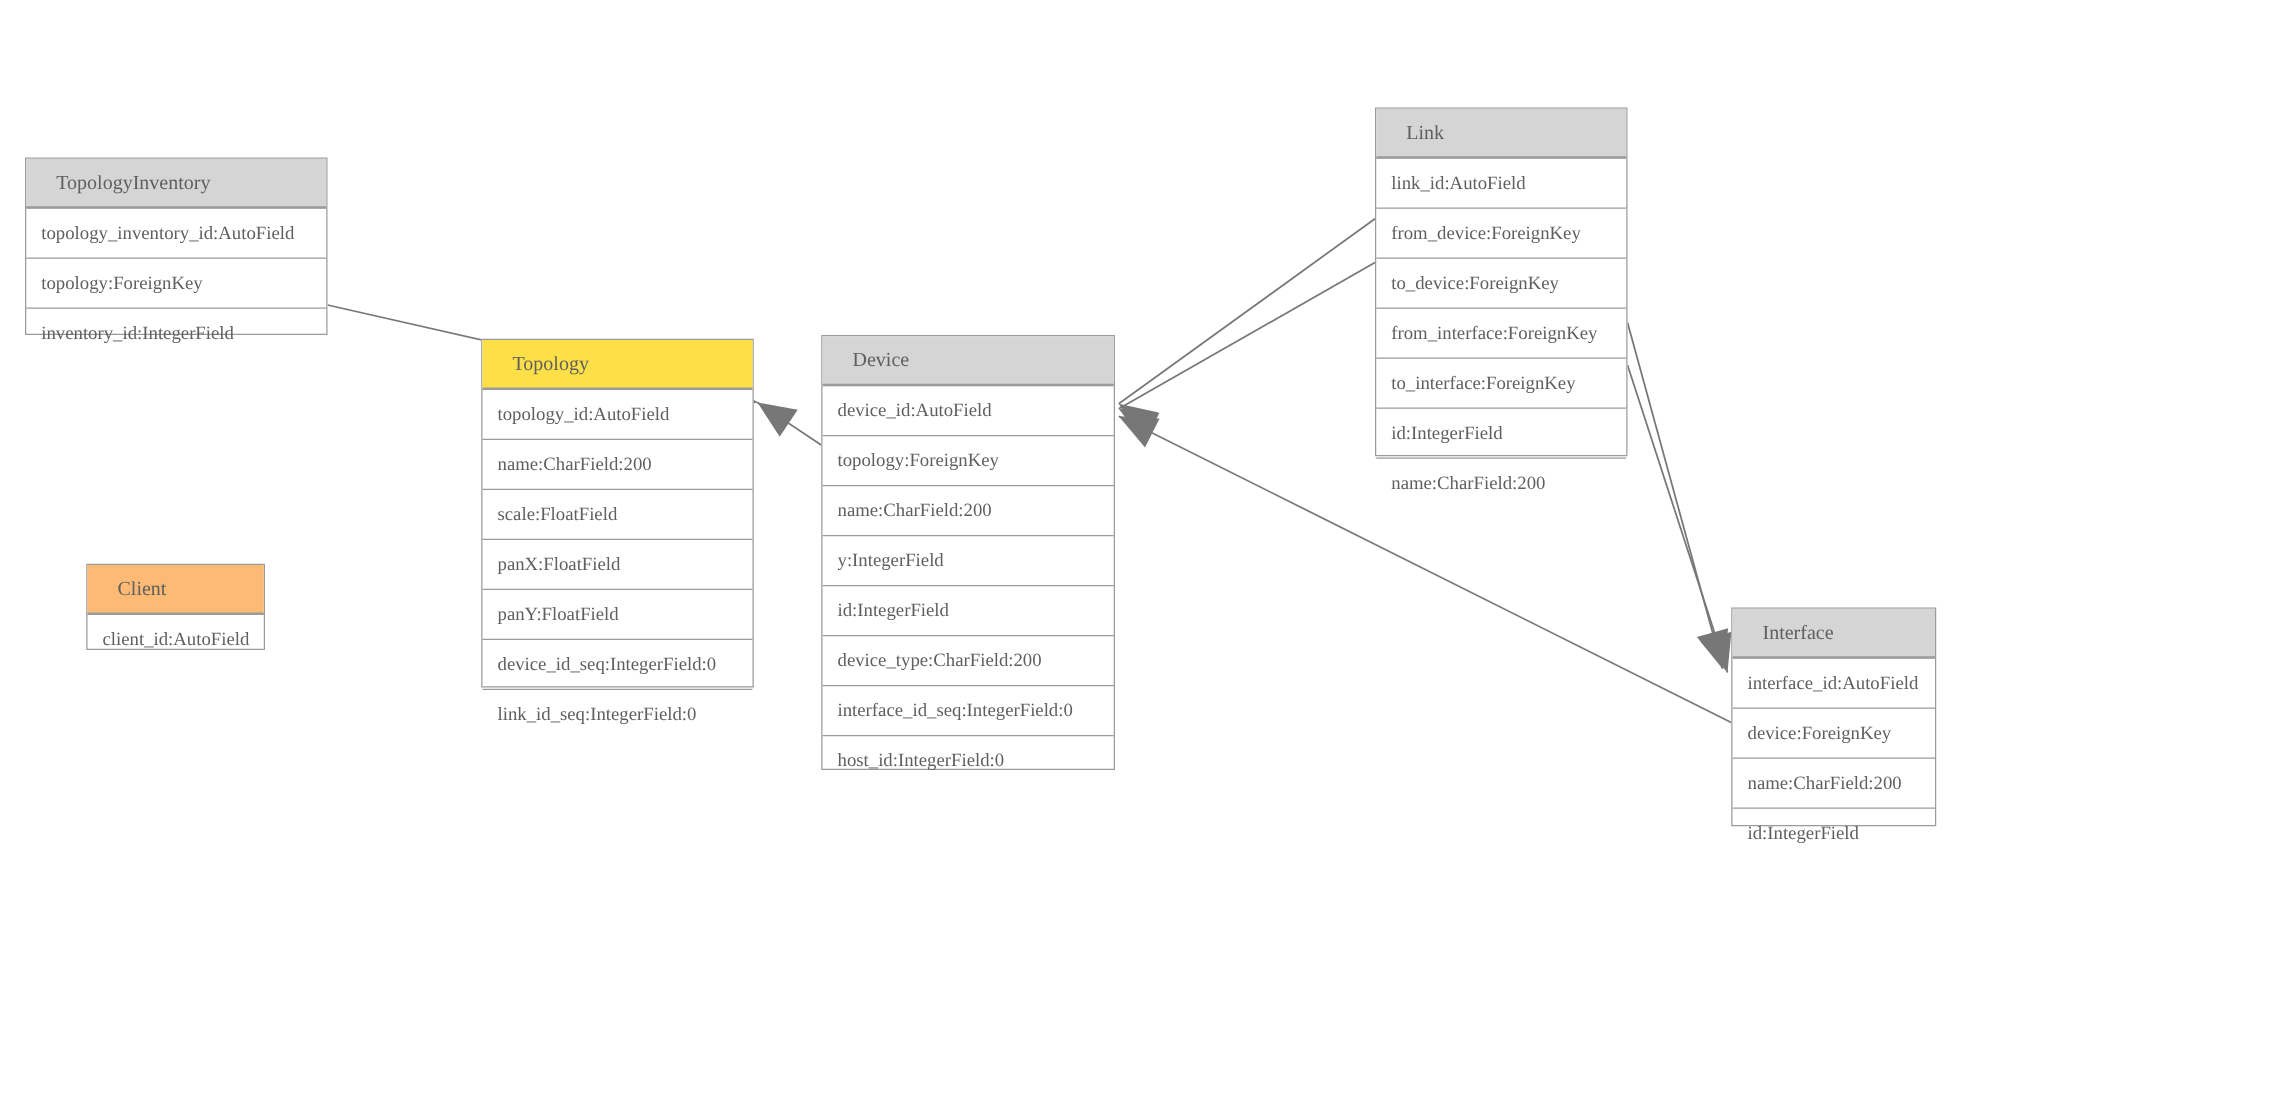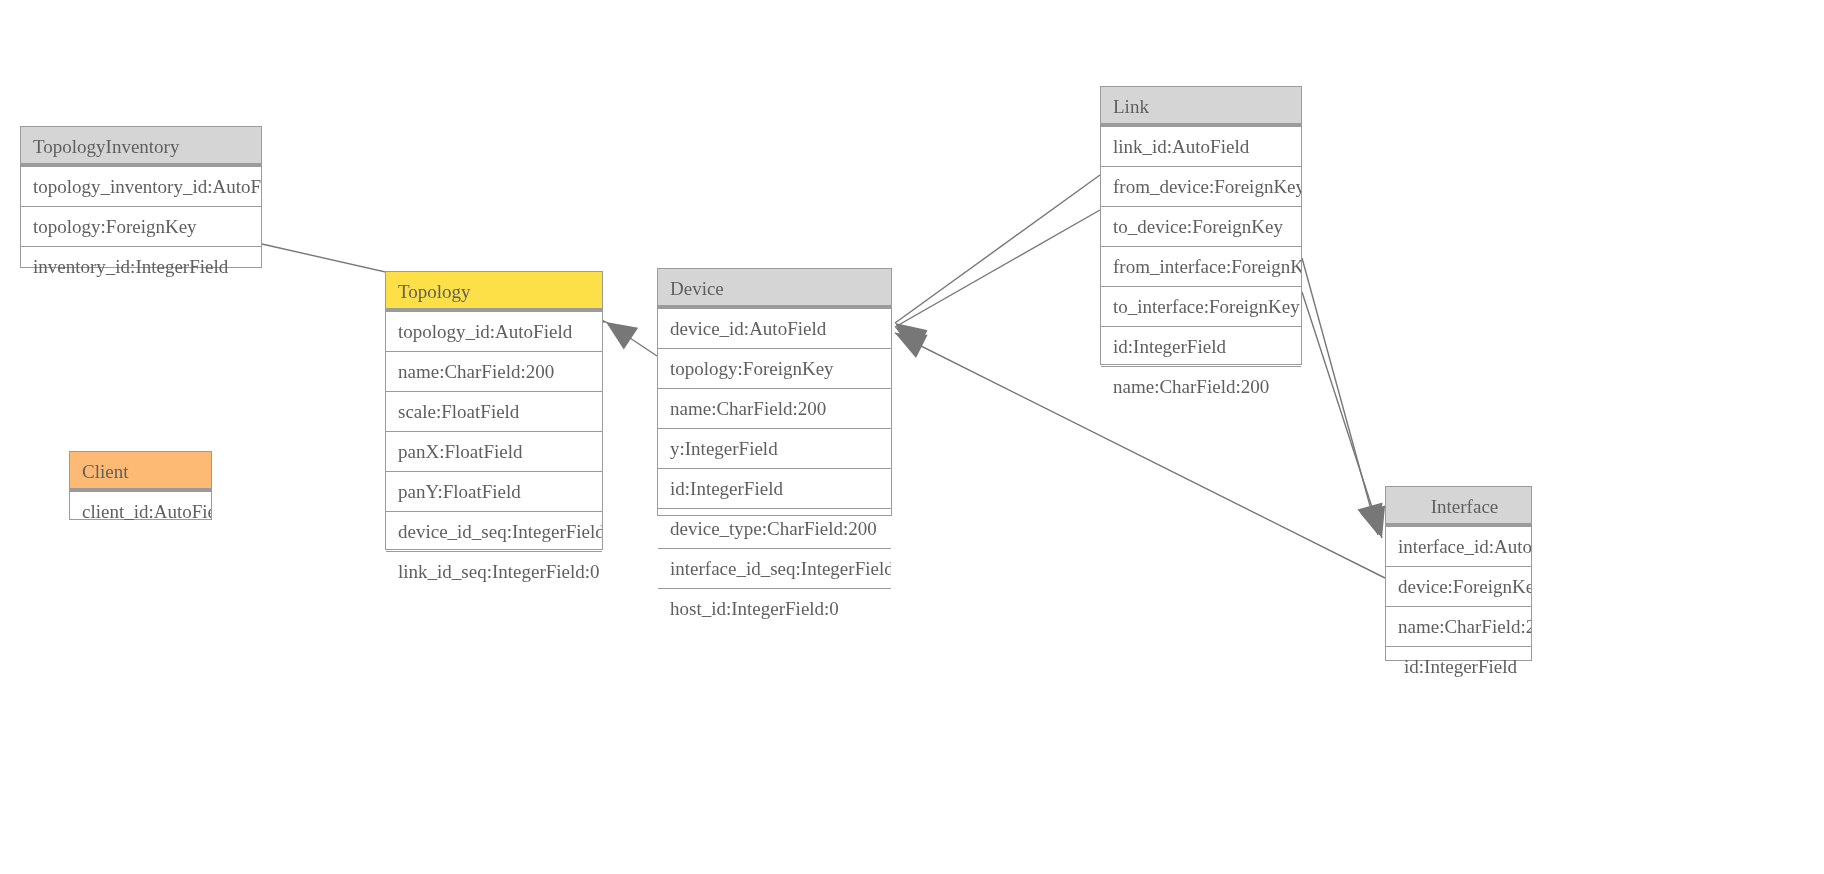--- a/index.html
+++ b/index.html
@@ -30,39 +30,39 @@
   .entity {
     position: absolute;
     box-sizing: border-box;
     border: 1px solid #9b9b9b;
     background: #ffffff;
     font-family: "Liberation Serif", "DejaVu Serif", serif;
   }
   .entity-title {
     box-sizing: border-box;
     background: #d5d5d5;
-    border-bottom: 4px solid #ec4899;
+    border-bottom: 2px solid #ec4899;
     color: #5f5f5f;
-    font-size: 19px;
+    font-size: 16px;
     line-height: 40px;
     height: 40px;
-    padding: 0 0 0 12px;
+    padding: 0 0 0 24px;
     white-space: nowrap;
     overflow: hidden;
   }
   .entity-fields {
     box-sizing: border-box;
   }
   .entity-field {
     box-sizing: border-box;
     height: 40px;
     line-height: 40px;
     padding: 0 8px 0 12px;
     color: #5f5f5f;
-    font-size: 19px;
+    font-size: 15px;
     border-bottom: 1px solid #9b9b9b;
     white-space: nowrap;
     overflow: hidden;
   }
   .entity-field.last {
     border-bottom: none;
   }
 </style>
 </head>
 <body>
@@ -120,21 +120,21 @@
           <div class="entity-field" style="color: rgb(95, 95, 95); border-bottom-color: rgb(155, 155, 155);">device_id_seq:IntegerField:0</div>
           <div class="entity-field last" style="color: rgb(95, 95, 95); border-bottom-color: rgb(155, 155, 155);">link_id_seq:IntegerField:0</div>
         </div>
       </div>
       <div class="entity" style="left: 69px; top: 451px; width: 143px; height: 69px; border-color: rgb(155, 155, 155);">
         <div class="entity-title" style="background: #fdba74; color: rgb(95, 95, 95); border-bottom-color: rgb(155, 155, 155);">Client</div>
         <div class="entity-fields">
           <div class="entity-field last" style="color: rgb(95, 95, 95); border-bottom-color: rgb(155, 155, 155);">client_id:AutoField</div>
         </div>
       </div>
-      <div class="entity" style="left: 657px; top: 268px; width: 235px; height: 248px; border-color: rgb(155, 155, 155);">
+      <div class="entity" style="left: 657px; top: 268px; width: 235px; height: 348px; border-color: rgb(155, 155, 155);">
         <div class="entity-title" style="background: rgb(213, 213, 213); color: rgb(95, 95, 95); border-bottom-color: rgb(155, 155, 155);">Device</div>
         <div class="entity-fields">
           <div class="entity-field" style="color: rgb(95, 95, 95); border-bottom-color: rgb(155, 155, 155);">device_id:AutoField</div>
           <div class="entity-field" style="color: rgb(95, 95, 95); border-bottom-color: rgb(155, 155, 155);">topology:ForeignKey</div>
           <div class="entity-field" style="color: rgb(95, 95, 95); border-bottom-color: rgb(155, 155, 155);">name:CharField:200</div>
           <div class="entity-field" style="color: rgb(95, 95, 95); border-bottom-color: rgb(155, 155, 155);">y:IntegerField</div>
           <div class="entity-field" style="color: rgb(95, 95, 95); border-bottom-color: rgb(155, 155, 155);">id:IntegerField</div>
           <div class="entity-field" style="color: rgb(95, 95, 95); border-bottom-color: rgb(155, 155, 155);">device_type:CharField:200</div>
           <div class="entity-field" style="color: rgb(95, 95, 95); border-bottom-color: rgb(155, 155, 155);">interface_id_seq:IntegerField:0</div>
           <div class="entity-field last" style="color: rgb(95, 95, 95); border-bottom-color: rgb(155, 155, 155);">host_id:IntegerField:0</div>
@@ -145,21 +145,21 @@
         <div class="entity-fields">
           <div class="entity-field" style="color: rgb(95, 95, 95); border-bottom-color: rgb(155, 155, 155);">link_id:AutoField</div>
           <div class="entity-field" style="color: rgb(95, 95, 95); border-bottom-color: rgb(155, 155, 155);">from_device:ForeignKey</div>
           <div class="entity-field" style="color: rgb(95, 95, 95); border-bottom-color: rgb(155, 155, 155);">to_device:ForeignKey</div>
           <div class="entity-field" style="color: rgb(95, 95, 95); border-bottom-color: rgb(155, 155, 155);">from_interface:ForeignKey</div>
           <div class="entity-field" style="color: rgb(95, 95, 95); border-bottom-color: rgb(155, 155, 155);">to_interface:ForeignKey</div>
           <div class="entity-field" style="color: rgb(95, 95, 95); border-bottom-color: rgb(155, 155, 155);">id:IntegerField</div>
           <div class="entity-field last" style="color: rgb(95, 95, 95); border-bottom-color: rgb(155, 155, 155);">name:CharField:200</div>
         </div>
       </div>
-      <div class="entity" style="left: 1385px; top: 486px; width: 147px; height: 175px; border-color: rgb(155, 155, 155); text-align: center;">
+      <div class="entity" style="left: 1385px; top: 486px; width: 164px; height: 175px; border-color: rgb(155, 155, 155);">
         <div class="entity-title" style="background: rgb(213, 213, 213); color: rgb(95, 95, 95); border-bottom-color: rgb(155, 155, 155);">Interface</div>
         <div class="entity-fields">
           <div class="entity-field" style="color: rgb(95, 95, 95); border-bottom-color: rgb(155, 155, 155);">interface_id:AutoField</div>
           <div class="entity-field" style="color: rgb(95, 95, 95); border-bottom-color: rgb(155, 155, 155);">device:ForeignKey</div>
           <div class="entity-field" style="color: rgb(95, 95, 95); border-bottom-color: rgb(155, 155, 155);">name:CharField:200</div>
           <div class="entity-field last" style="color: rgb(95, 95, 95); border-bottom-color: rgb(155, 155, 155);">id:IntegerField</div>
         </div>
       </div>
     </div>
 

